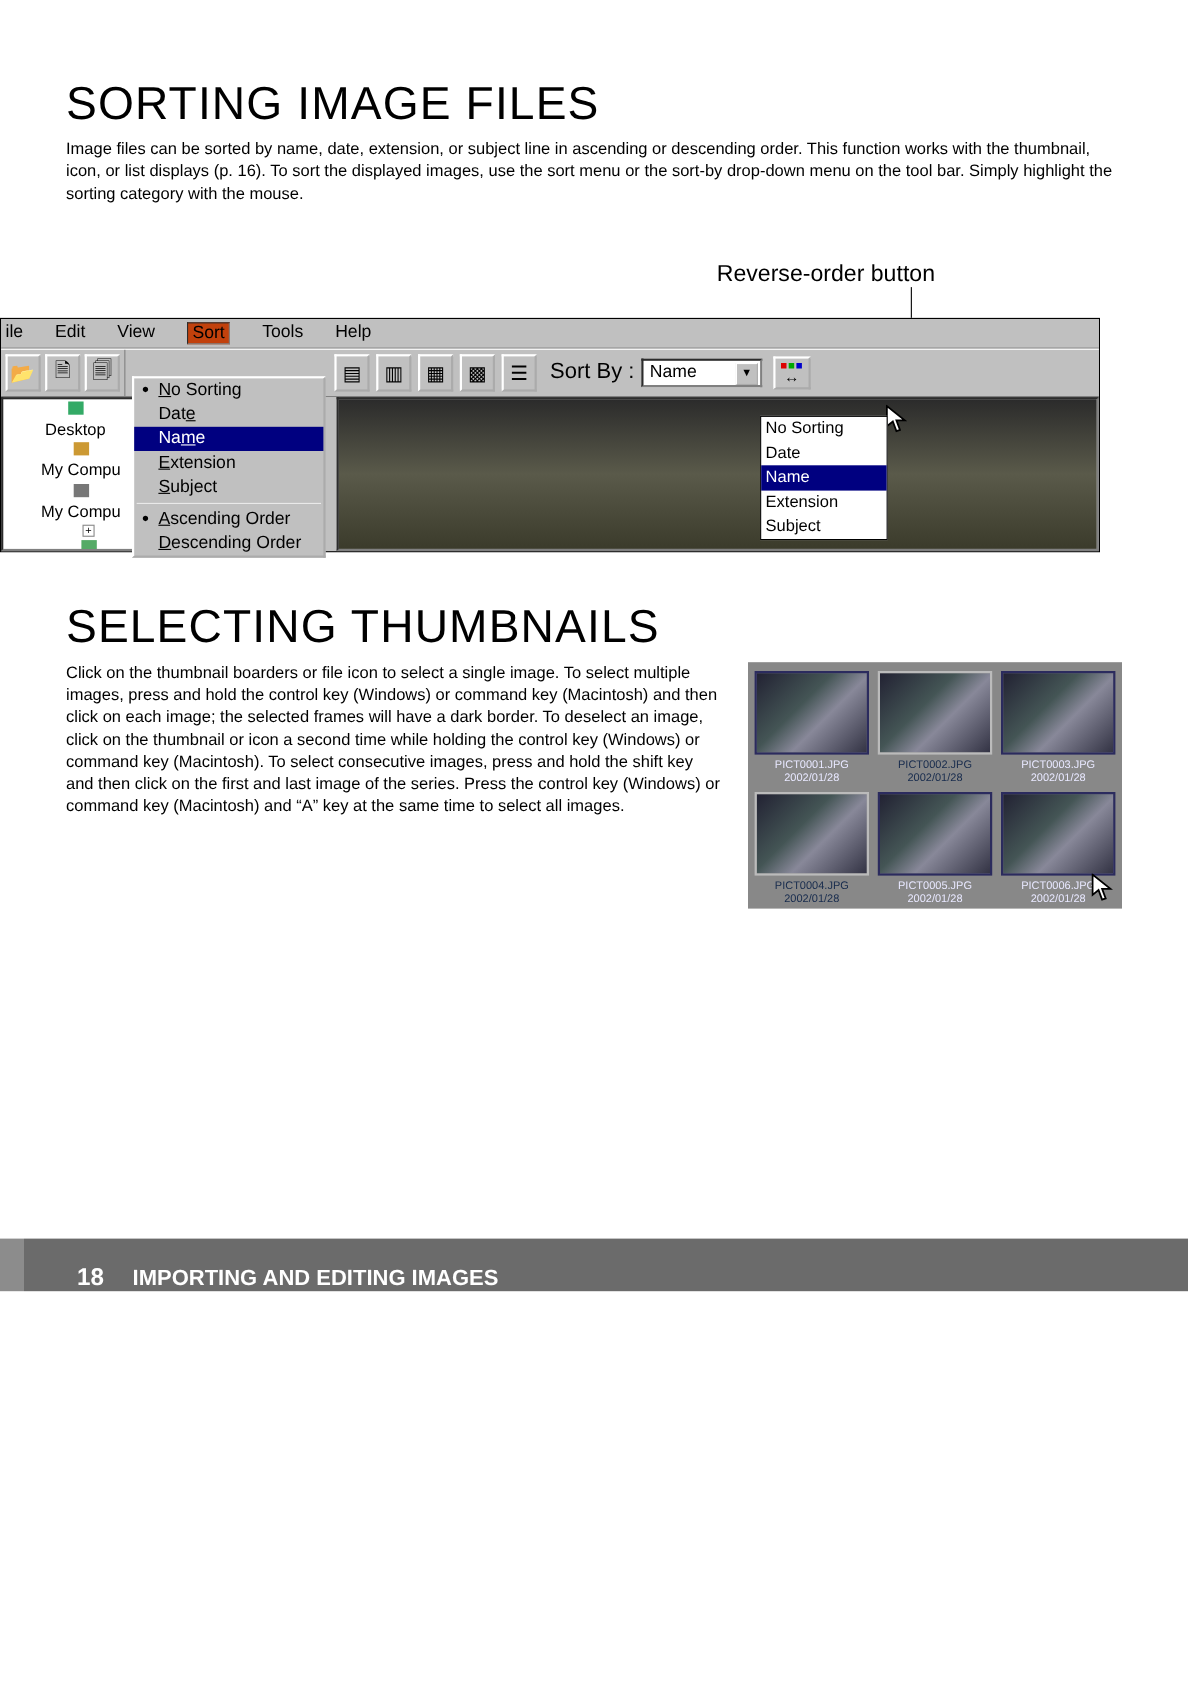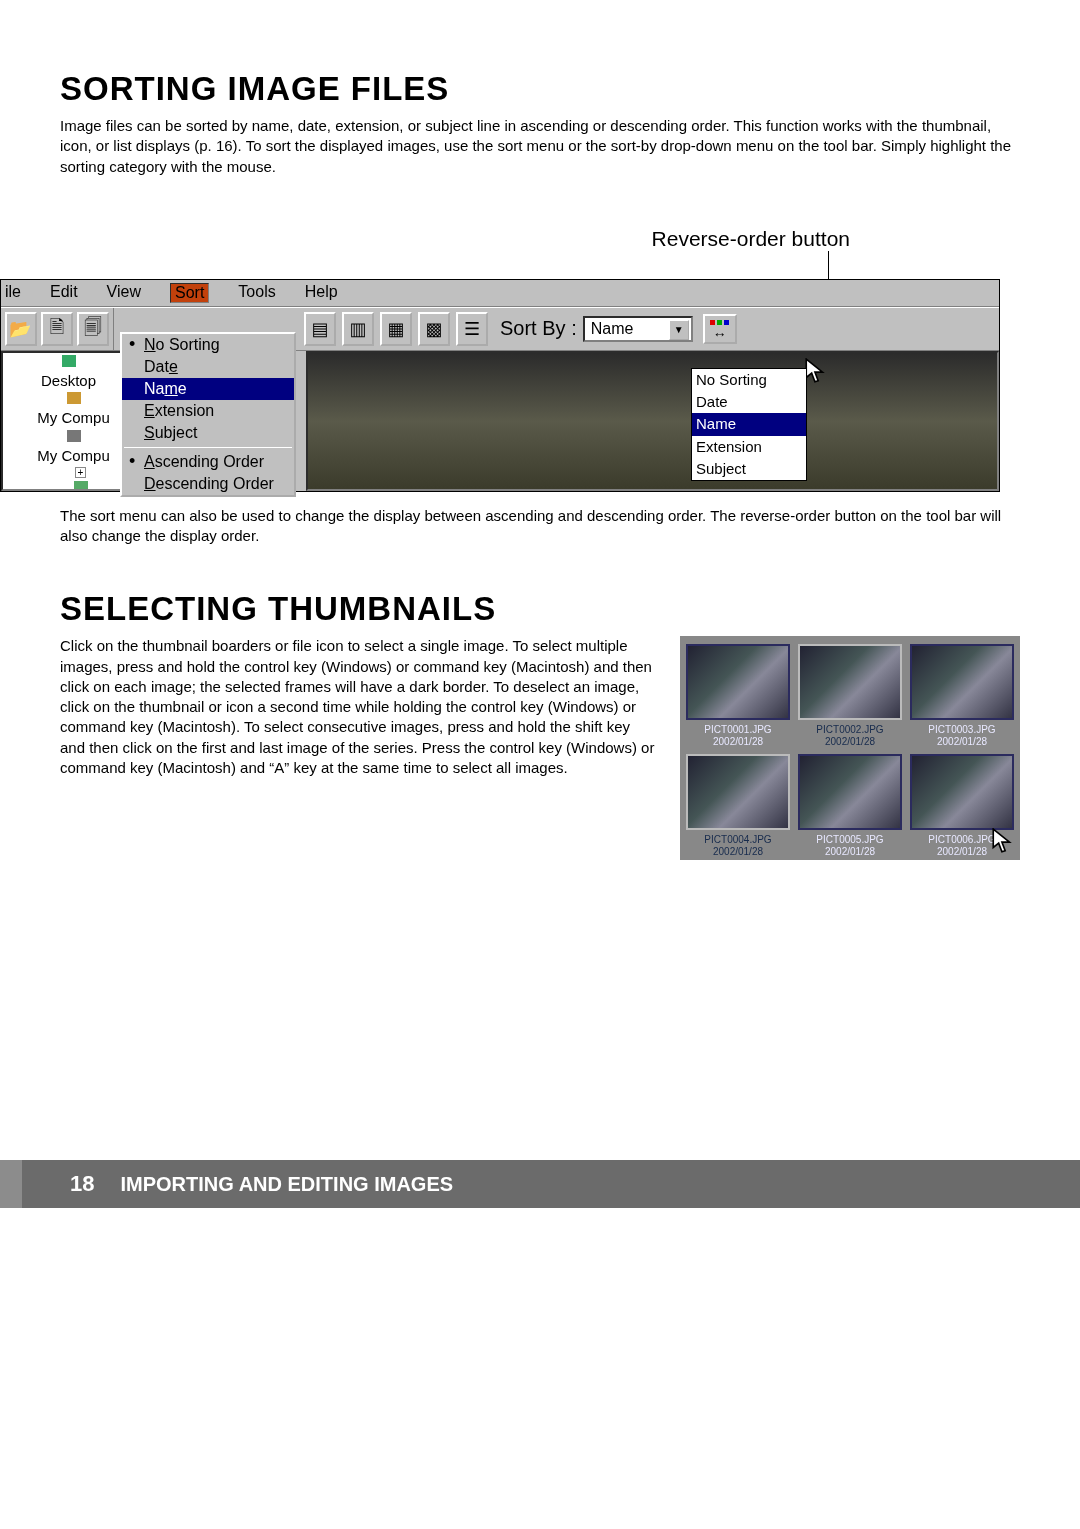--- a/index.html
+++ b/index.html
@@ -8,22 +8,22 @@
     padding: 0;
     background: #fff;
     font-family: Arial, Helvetica, sans-serif;
     color: #000;
     width: 1080px;
   }
   .page {
     padding: 60px 60px 0 60px;
   }
   h1 {
-    font-size: 33px;
-    font-weight: bold;
+    font-size: 42px;
+    font-weight: normal;
     letter-spacing: 1px;
     margin: 10px 0 8px 0;
   }
   p.body {
     font-size: 15px;
     line-height: 1.35;
     margin: 0 0 6px 0;
   }
   .callout-label {
     font-size: 21px;
@@ -264,21 +264,21 @@
   }
   .thumb-cell.sel .thumb-cap { color:#e8e8ff; }
 
   
   .footer {
     position: relative;
     margin-top: 300px;
     height: 48px;
     background: linear-gradient(90deg,#8c8c8c 0%,#8c8c8c 2%,#6b6b6b 2%,#6b6b6b 100%);
     display: flex;
-    align-items: center;
+    align-items: flex-end;
     padding-left: 70px;
     color: #fff;
     font-weight: bold;
     font-size: 20px;
   }
   .footer .pg { margin-right: 26px; font-size:22px; }
 
   .underline-char { text-decoration: underline; }
 </style>
 </head>
@@ -392,21 +392,20 @@
         </svg>
     </div>
     <div class="cursor" style="right:172px; top:78px;">
       <svg viewBox="0 0 20 24">
           <path d="M1 1 L1 18 L6 14 L9 22 L12 21 L9 13 L16 13 Z" fill="#fff" stroke="#000" stroke-width="1.5"></path>
         </svg>
     </div>
 
   </div>
 
-  <p class="body" style="margin-top:14px;">The sort menu can also be used to change the display between ascending and descending order. The reverse-order button on the tool bar will also change the display order.</p>
 
   <h1 style="margin-top:44px;">SELECTING THUMBNAILS</h1>
 
   <div class="row2">
     <div class="textcol">
       <p class="body">Click on the thumbnail boarders or file icon to select a single image. To select multiple images, press and hold the control key (Windows) or command key (Macintosh) and then click on each image; the selected frames will have a dark border. To deselect an image, click on the thumbnail or icon a second time while holding the control key (Windows) or command key (Macintosh). To select consecutive images, press and hold the shift key and then click on the first and last image of the series. Press the control key (Windows) or command key (Macintosh) and “A” key at the same time to select all images.</p>
     </div>
     <div class="thumb-grid" id="thumb-grid">
 
       <div class="thumb-cell sel">

